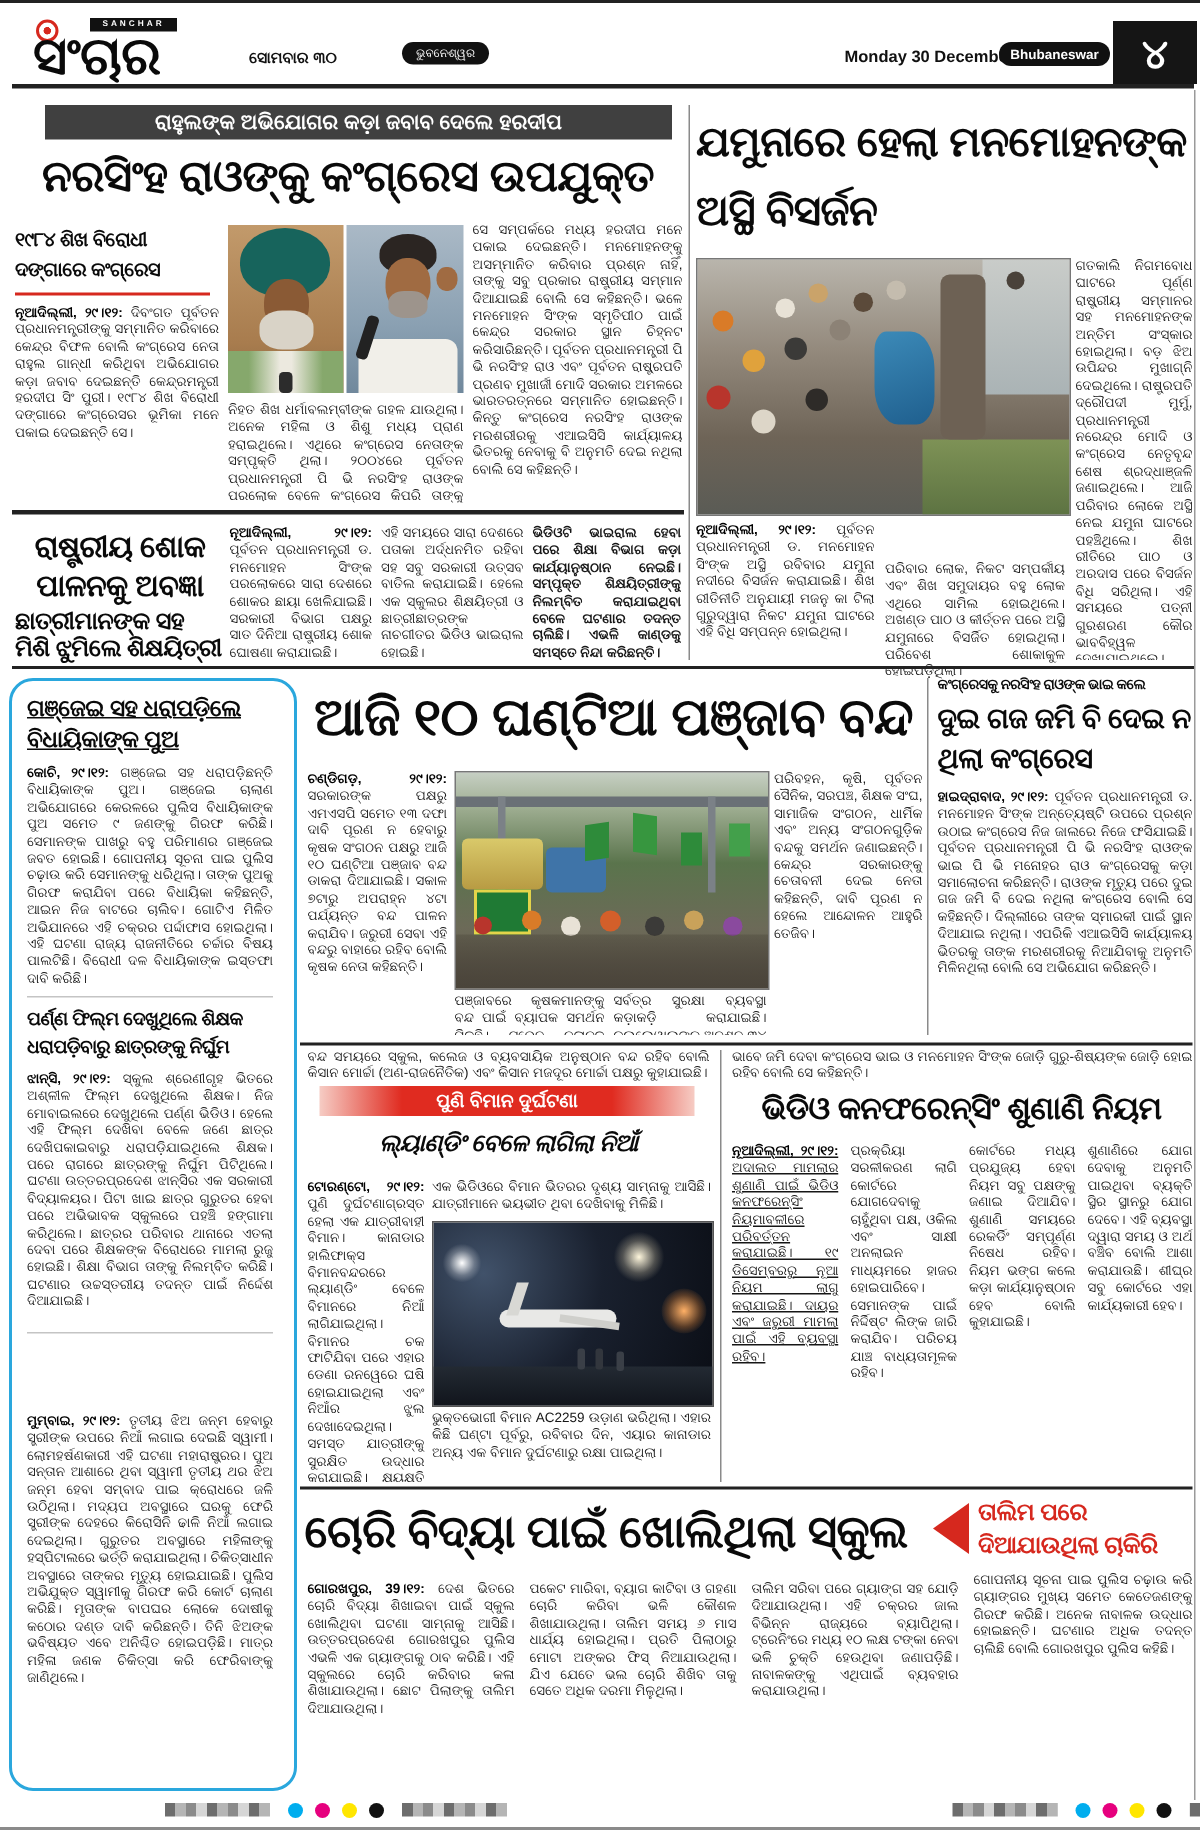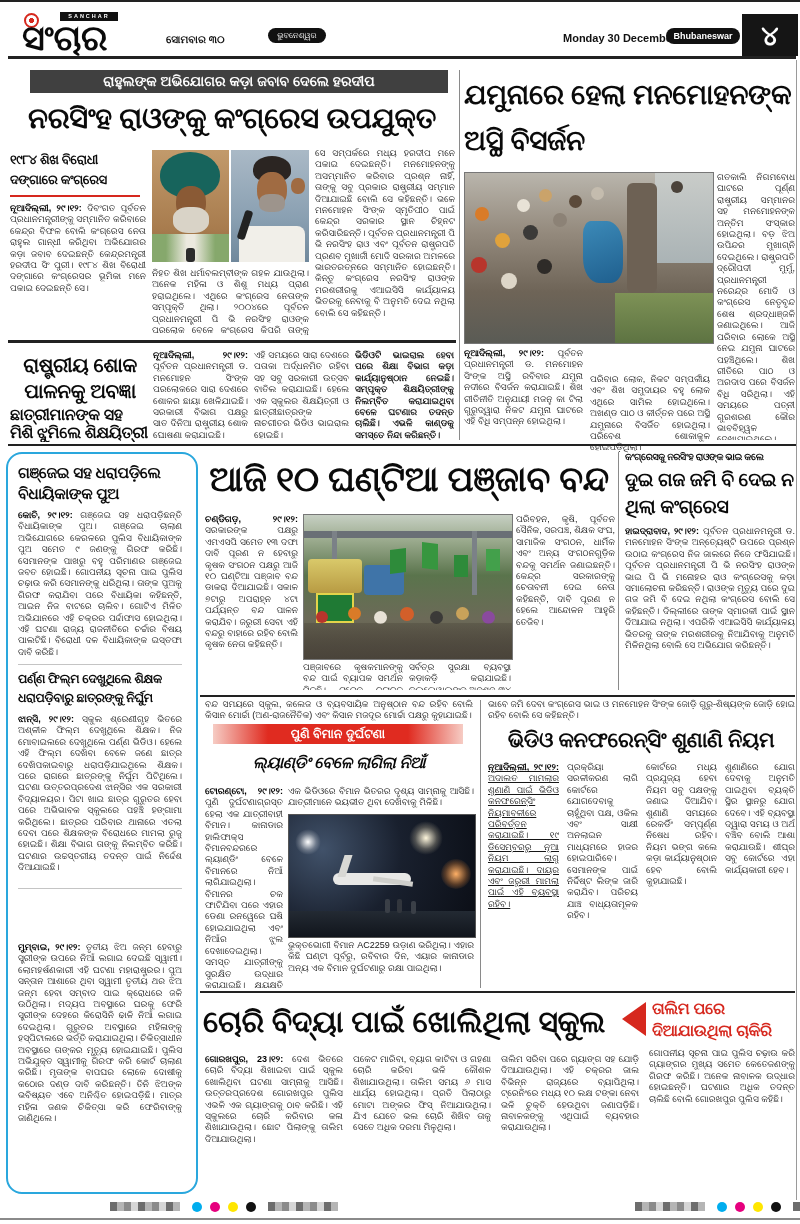--- a/index.html
+++ b/index.html
@@ -107,21 +107,21 @@
     <div class="abs headline clip" style="left:10px;top:352px;width:140px;height:54px;font-size:20px;line-height:26px;text-align:center;">ରାଷ୍ଟ୍ରୀୟ ଶୋକ ପାଳନକୁ ଅବଜ୍ଞା</div>
     <div class="abs headline clip" style="left:10px;top:406px;width:138px;height:36px;font-size:16px;line-height:18px;">ଛାତ୍ରୀମାନଙ୍କ ସହ ମିଶି ଝୁମିଲେ ଶିକ୍ଷୟିତ୍ରୀ</div>
     <div class="abs body-txt clip" style="left:153px;top:350px;width:95px;height:90px;"><b>ନୂଆଦିଲ୍ଲୀ, ୨୯।୧୨:</b> <span>ପୂର୍ବତନ ପ୍ରଧାନମନ୍ତ୍ରୀ ଡ. ମନମୋହନ ସିଂଙ୍କ ପରଲୋକରେ ସାରା ଦେଶରେ ଶୋକର ଛାୟା ଖେଳିଯାଇଛି। ସରକାରୀ ବିଭାଗ ପକ୍ଷରୁ ସାତ ଦିନିଆ ରାଷ୍ଟ୍ରୀୟ ଶୋକ ଘୋଷଣା କରାଯାଇଛି।</span></div>
     <div class="abs body-txt clip" style="left:254px;top:350px;width:95px;height:90px;">ଏହି ସମୟରେ ସାରା ଦେଶରେ ପତାକା ଅର୍ଦ୍ଧନମିତ ରହିବା ସହ ସବୁ ସରକାରୀ ଉତ୍ସବ ବାତିଲ କରାଯାଇଛି। ହେଲେ ଏକ ସ୍କୁଲର ଶିକ୍ଷୟିତ୍ରୀ ଓ ଛାତ୍ରୀଛାତ୍ରଙ୍କ ନାଚଗୀତର ଭିଡିଓ ଭାଇରାଲ ହୋଇଛି।</div>
     <div class="abs body-txt clip" style="left:355px;top:350px;width:99px;height:90px;font-weight:bold;">ଭିଡିଓଟି ଭାଇରାଲ ହେବା ପରେ ଶିକ୍ଷା ବିଭାଗ କଡ଼ା କାର୍ଯ୍ୟାନୁଷ୍ଠାନ ନେଇଛି। ସମ୍ପୃକ୍ତ ଶିକ୍ଷୟିତ୍ରୀଙ୍କୁ ନିଲମ୍ବିତ କରାଯାଇଥିବା ବେଳେ ଘଟଣାର ତଦନ୍ତ ଚାଲିଛି। ଏଭଳି କାଣ୍ଡକୁ ସମସ୍ତେ ନିନ୍ଦା କରିଛନ୍ତି।</div>
   </div>
 
   <div class="abs rule" style="left:8px;top:444px;width:788px;height:1.5px;"></div>
 
   <div class="abs" style="left:6px;top:452px;width:188px;height:738px;border:2.5px solid #2aa7dd;border-radius:16px;">
-    <div class="abs headline clip" style="left:10px;top:8px;width:164px;height:44px;font-size:15.5px;line-height:21px;">ଗଞ୍ଜେଇ ସହ ଧରାପଡ଼ିଲେ ବିଧାୟିକାଙ୍କ ପୁଅ</div>
+    <div class="abs headline clip" style="left:10px;top:8px;width:164px;height:44px;font-size:15.5px;line-height:21px;text-decoration:underline;">ଗଞ୍ଜେଇ ସହ ଧରାପଡ଼ିଲେ ବିଧାୟିକାଙ୍କ ପୁଅ</div>
     <div class="abs body-txt clip" style="left:10px;top:56px;width:164px;height:150px;"><b>କୋଚି, ୨୯।୧୨:</b> <span>ଗଞ୍ଜେଇ ସହ ଧରାପଡ଼ିଛନ୍ତି ବିଧାୟିକାଙ୍କ ପୁଅ। ଗଞ୍ଜେଇ ଚାଲାଣ ଅଭିଯୋଗରେ କେରଳରେ ପୁଲିସ ବିଧାୟିକାଙ୍କ ପୁଅ ସମେତ ୯ ଜଣଙ୍କୁ ଗିରଫ କରିଛି। ସେମାନଙ୍କ ପାଖରୁ ବହୁ ପରିମାଣର ଗଞ୍ଜେଇ ଜବତ ହୋଇଛି। ଗୋପନୀୟ ସୂଚନା ପାଇ ପୁଲିସ ଚଢ଼ାଉ କରି ସେମାନଙ୍କୁ ଧରିଥିଲା। ତାଙ୍କ ପୁଅକୁ ଗିରଫ କରାଯିବା ପରେ ବିଧାୟିକା କହିଛନ୍ତି, ଆଇନ ନିଜ ବାଟରେ ଚାଲିବ। ଗୋଟିଏ ମିଳିତ ଅଭିଯାନରେ ଏହି ଚକ୍ରର ପର୍ଦ୍ଦାଫାସ ହୋଇଥିଲା। ଏହି ଘଟଣା ରାଜ୍ୟ ରାଜନୀତିରେ ଚର୍ଚ୍ଚାର ବିଷୟ ପାଲଟିଛି। ବିରୋଧୀ ଦଳ ବିଧାୟିକାଙ୍କ ଇସ୍ତଫା ଦାବି କରିଛି।</span></div>
     <div class="abs" style="left:10px;top:210px;width:164px;height:1px;background:#c4c4c4;"></div>
     <div class="abs headline clip" style="left:10px;top:216px;width:164px;height:40px;font-size:12.5px;line-height:19px;">ପର୍ଣ୍ଣ ଫିଲ୍ମ ଦେଖୁଥିଲେ ଶିକ୍ଷକ ଧରାପଡ଼ିବାରୁ ଛାତ୍ରଙ୍କୁ ନିର୍ଘୁମ ପିଟିଲେ</div>
     <div class="abs body-txt clip" style="left:10px;top:260px;width:164px;height:170px;"><b>ଝାନ୍ସି, ୨୯।୧୨:</b> <span>ସ୍କୁଲ ଶ୍ରେଣୀଗୃହ ଭିତରେ ଅଶ୍ଳୀଳ ଫିଲ୍ମ ଦେଖୁଥିଲେ ଶିକ୍ଷକ। ନିଜ ମୋବାଇଲରେ ଦେଖୁଥିଲେ ପର୍ଣ୍ଣ ଭିଡିଓ। ହେଲେ ଏହି ଫିଲ୍ମ ଦେଖିବା ବେଳେ ଜଣେ ଛାତ୍ର ଦେଖିପକାଇବାରୁ ଧରାପଡ଼ିଯାଇଥିଲେ ଶିକ୍ଷକ। ପରେ ରାଗରେ ଛାତ୍ରଙ୍କୁ ନିର୍ଘୁମ ପିଟିଥିଲେ। ଘଟଣା ଉତ୍ତରପ୍ରଦେଶ ଝାନ୍ସିର ଏକ ସରକାରୀ ବିଦ୍ୟାଳୟର। ପିଟା ଖାଇ ଛାତ୍ର ଗୁରୁତର ହେବା ପରେ ଅଭିଭାବକ ସ୍କୁଲରେ ପହଞ୍ଚି ହଙ୍ଗାମା କରିଥିଲେ। ଛାତ୍ରର ପରିବାର ଥାନାରେ ଏତଲା ଦେବା ପରେ ଶିକ୍ଷକଙ୍କ ବିରୋଧରେ ମାମଲା ରୁଜୁ ହୋଇଛି। ଶିକ୍ଷା ବିଭାଗ ତାଙ୍କୁ ନିଲମ୍ବିତ କରିଛି। ଘଟଣାର ଉଚ୍ଚସ୍ତରୀୟ ତଦନ୍ତ ପାଇଁ ନିର୍ଦ୍ଦେଶ ଦିଆଯାଇଛି।</span></div>
     <div class="abs" style="left:10px;top:434px;width:164px;height:1px;background:#c4c4c4;"></div>
     <div class="abs body-txt clip" style="left:10px;top:488px;width:164px;height:240px;"><b>ମୁମ୍ବାଇ, ୨୯।୧୨:</b> <span>ତୃତୀୟ ଝିଅ ଜନ୍ମ ହେବାରୁ ସ୍ତ୍ରୀଙ୍କ ଉପରେ ନିଆଁ ଲଗାଇ ଦେଇଛି ସ୍ୱାମୀ। ଲୋମହର୍ଷଣକାରୀ ଏହି ଘଟଣା ମହାରାଷ୍ଟ୍ରର। ପୁଅ ସନ୍ତାନ ଆଶାରେ ଥିବା ସ୍ୱାମୀ ତୃତୀୟ ଥର ଝିଅ ଜନ୍ମ ହେବା ସମ୍ବାଦ ପାଇ କ୍ରୋଧରେ ଜଳି ଉଠିଥିଲା। ମଦ୍ୟପ ଅବସ୍ଥାରେ ଘରକୁ ଫେରି ସ୍ତ୍ରୀଙ୍କ ଦେହରେ କିରୋସିନି ଢାଳି ନିଆଁ ଲଗାଇ ଦେଇଥିଲା। ଗୁରୁତର ଅବସ୍ଥାରେ ମହିଳାଙ୍କୁ ହସ୍ପିଟାଲରେ ଭର୍ତ୍ତି କରାଯାଇଥିଲା। ଚିକିତ୍ସାଧୀନ ଅବସ୍ଥାରେ ତାଙ୍କର ମୃତ୍ୟୁ ହୋଇଯାଇଛି। ପୁଲିସ ଅଭିଯୁକ୍ତ ସ୍ୱାମୀକୁ ଗିରଫ କରି କୋର୍ଟ ଚାଲାଣ କରିଛି। ମୃତାଙ୍କ ବାପଘର ଲୋକେ ଦୋଷୀକୁ କଠୋର ଦଣ୍ଡ ଦାବି କରିଛନ୍ତି। ତିନି ଝିଅଙ୍କ ଭବିଷ୍ୟତ ଏବେ ଅନିଶ୍ଚିତ ହୋଇପଡ଼ିଛି। ମାତ୍ର ମହିଳା ଜଣକ ଚିକିତ୍ସା କରି ଫେରିବାଙ୍କୁ ଜାଣିଥିଲେ।</span></div>
   </div>
 
   <div class="abs" style="left:0;top:0;width:0;height:0;">
     <div class="abs headline center clip" style="left:203px;top:452px;width:412px;height:54px;font-size:35px;line-height:54px;">ଆଜି ୧୦ ଘଣ୍ଟିଆ ପଞ୍ଜାବ ବନ୍ଦ</div>
@@ -196,21 +196,21 @@
     <div class="abs body-txt clip" style="left:646px;top:762px;width:71px;height:226px;">କୋର୍ଟରେ ମଧ୍ୟ ପ୍ରଯୁଜ୍ୟ ହେବା ନିୟମ ସବୁ ପକ୍ଷଙ୍କୁ ଜଣାଇ ଦିଆଯିବ। ଶୁଣାଣି ସମୟରେ ରେକର୍ଡିଂ ସମ୍ପୂର୍ଣ୍ଣ ନିଷେଧ ରହିବ। ନିୟମ ଭଙ୍ଗ କଲେ କଡ଼ା କାର୍ଯ୍ୟାନୁଷ୍ଠାନ ହେବ ବୋଲି କୁହାଯାଇଛି।</div>
     <div class="abs body-txt clip" style="left:725px;top:762px;width:70px;height:226px;">ଶୁଣାଣିରେ ଯୋଗ ଦେବାକୁ ଅନୁମତି ପାଇଥିବା ବ୍ୟକ୍ତି ସ୍ଥିର ସ୍ଥାନରୁ ଯୋଗ ଦେବେ। ଏହି ବ୍ୟବସ୍ଥା ଦ୍ୱାରା ସମୟ ଓ ଅର୍ଥ ବଞ୍ଚିବ ବୋଲି ଆଶା କରାଯାଉଛି। ଶୀଘ୍ର ସବୁ କୋର୍ଟରେ ଏହା କାର୍ଯ୍ୟକାରୀ ହେବ।</div>
   </div>
 
   <div class="abs rule" style="left:200px;top:991px;width:595px;height:1.5px;"></div>
 
   <div class="abs" style="left:0;top:0;width:0;height:0;">
     <div class="abs headline clip" style="left:203px;top:998px;width:418px;height:48px;font-size:30px;line-height:47px;">ଚୋରି ବିଦ୍ୟା ପାଇଁ ଖୋଲିଥିଲା ସ୍କୁଲ !</div>
     <div class="abs" style="left:622px;top:1002px;width:0;height:0;border-right:24px solid #d6281e;border-top:17px solid transparent;border-bottom:17px solid transparent;"></div>
     <div class="abs headline clip" style="left:652px;top:998px;width:144px;height:46px;font-size:16px;line-height:22px;color:#d6281e;">ତାଲିମ ପରେ ଦିଆଯାଉଥିଲା ଚାକିରି</div>
-    <div class="abs body-txt clip" style="left:205px;top:1054px;width:138px;height:138px;"><b>ଗୋରଖପୁର, 23।୧୨:</b> <span>ଦେଶ ଭିତରେ ଚୋରି ବିଦ୍ୟା ଶିଖାଇବା ପାଇଁ ସ୍କୁଲ ଖୋଲିଥିବା ଘଟଣା ସାମ୍ନାକୁ ଆସିଛି। ଉତ୍ତରପ୍ରଦେଶ ଗୋରଖପୁର ପୁଲିସ ଏଭଳି ଏକ ଗ୍ୟାଙ୍ଗକୁ ଠାବ କରିଛି। ଏହି ସ୍କୁଲରେ ଚୋରି କରିବାର କଳା ଶିଖାଯାଉଥିଲା। ଛୋଟ ପିଲାଙ୍କୁ ତାଲିମ ଦିଆଯାଉଥିଲା।</span></div>
+    <div class="abs body-txt clip" style="left:205px;top:1054px;width:138px;height:138px;"><b>ଗୋରଖପୁର, 39।୧୨:</b> <span>ଦେଶ ଭିତରେ ଚୋରି ବିଦ୍ୟା ଶିଖାଇବା ପାଇଁ ସ୍କୁଲ ଖୋଲିଥିବା ଘଟଣା ସାମ୍ନାକୁ ଆସିଛି। ଉତ୍ତରପ୍ରଦେଶ ଗୋରଖପୁର ପୁଲିସ ଏଭଳି ଏକ ଗ୍ୟାଙ୍ଗକୁ ଠାବ କରିଛି। ଏହି ସ୍କୁଲରେ ଚୋରି କରିବାର କଳା ଶିଖାଯାଉଥିଲା। ଛୋଟ ପିଲାଙ୍କୁ ତାଲିମ ଦିଆଯାଉଥିଲା।</span></div>
     <div class="abs body-txt clip" style="left:353px;top:1054px;width:138px;height:138px;">ପକେଟ ମାରିବା, ବ୍ୟାଗ କାଟିବା ଓ ଗହଣା ଚୋରି କରିବା ଭଳି କୌଶଳ ଶିଖାଯାଉଥିଲା। ତାଲିମ ସମୟ ୬ ମାସ ଧାର୍ଯ୍ୟ ହୋଇଥିଲା। ପ୍ରତି ପିଲାଠାରୁ ମୋଟା ଅଙ୍କର ଫିସ୍ ନିଆଯାଉଥିଲା। ଯିଏ ଯେତେ ଭଲ ଚୋରି ଶିଖିବ ତାକୁ ସେତେ ଅଧିକ ଦରମା ମିଳୁଥିଲା।</div>
     <div class="abs body-txt clip" style="left:501px;top:1054px;width:138px;height:138px;">ତାଲିମ ସରିବା ପରେ ଗ୍ୟାଙ୍ଗ ସହ ଯୋଡ଼ି ଦିଆଯାଉଥିଲା। ଏହି ଚକ୍ରର ଜାଲ ବିଭିନ୍ନ ରାଜ୍ୟରେ ବ୍ୟାପିଥିଲା। ଟ୍ରେନିଂରେ ମଧ୍ୟ ୧୦ ଲକ୍ଷ ଟଙ୍କା ନେବା ଭଳି ଚୁକ୍ତି ହେଉଥିବା ଜଣାପଡ଼ିଛି। ନାବାଳକଙ୍କୁ ଏଥିପାଇଁ ବ୍ୟବହାର କରାଯାଉଥିଲା।</div>
     <div class="abs body-txt clip" style="left:649px;top:1048px;width:146px;height:144px;">ଗୋପନୀୟ ସୂଚନା ପାଇ ପୁଲିସ ଚଢ଼ାଉ କରି ଗ୍ୟାଙ୍ଗର ମୁଖ୍ୟ ସମେତ କେତେଜଣଙ୍କୁ ଗିରଫ କରିଛି। ଅନେକ ନାବାଳକ ଉଦ୍ଧାର ହୋଇଛନ୍ତି। ଘଟଣାର ଅଧିକ ତଦନ୍ତ ଚାଲିଛି ବୋଲି ଗୋରଖପୁର ପୁଲିସ କହିଛି।</div>
   </div>
 
   <div class="abs" style="left:110px;top:1202px;width:230px;height:10px;">
     <div class="regbar" style="left:0;top:0;"></div>
     <span class="regdot" style="left:82px;top:0;background:#00adee;"></span>
     <span class="regdot" style="left:100px;top:0;background:#e6007e;"></span>
     <span class="regdot" style="left:118px;top:0;background:#ffe600;"></span>

